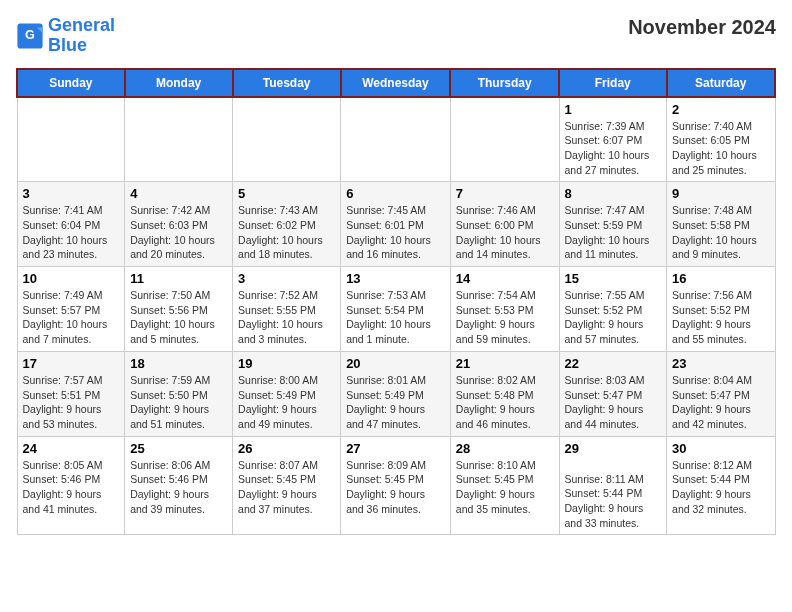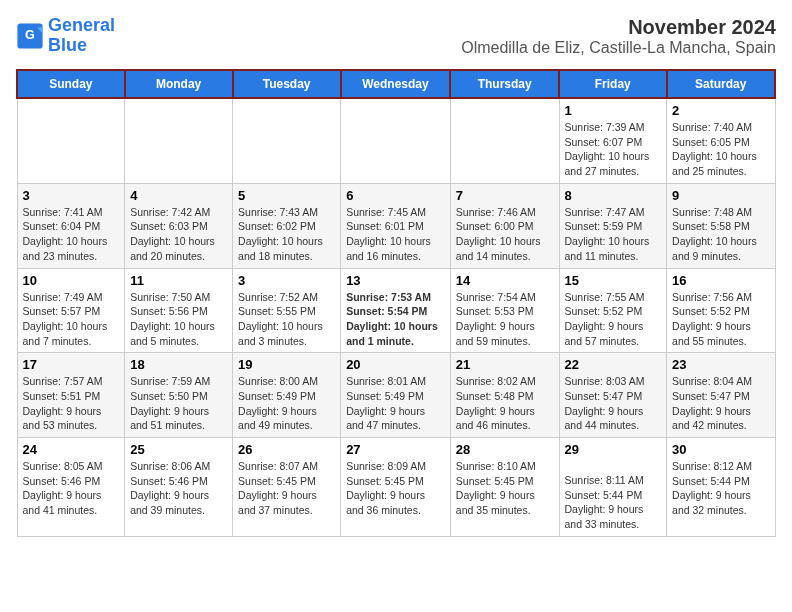--- a/index.html
+++ b/index.html
@@ -100,21 +100,20 @@
       <text x="20" y="24" text-anchor="middle" fill="white" font-size="18" font-weight="bold" font-family="Arial">G</text>
       <polygon points="30,8 38,8 38,16" fill="#5aabff"></polygon>
     </svg>
     <div class="logo-text">
       <div><span>General</span></div>
       <div><span style="color:#2a7ae4">Blue</span></div>
     </div>
   </div>
   <div class="title-section">
     <div class="main-title">November 2024</div>
-    <div class="subtitle">Olmedilla de Eliz, Castille-La Mancha, Spain</div>
   </div>
 </div>
 
 <table>
   <thead>
     <tr id="header-row">
     <th>Sunday</th>
         <th>Monday</th>
         <th>Tuesday</th>
         <th>Wednesday</th>
@@ -201,21 +200,21 @@
 Daylight: 10 hours and 5 minutes.</div>
         </td>
         <td>
           <span class="day-num">3</span>
           <div class="cell-info" style="white-space: pre-line;">Sunrise: 7:52 AM
 Sunset: 5:55 PM
 Daylight: 10 hours and 3 minutes.</div>
         </td>
         <td>
           <span class="day-num">13</span>
-          <div class="cell-info" style="white-space: pre-line; font-weight: bold;">Sunrise: 7:53 AM
+          <div class="cell-info" style="white-space: pre-line;">Sunrise: 7:53 AM
 Sunset: 5:54 PM
 Daylight: 10 hours and 1 minute.</div>
         </td>
         <td>
           <span class="day-num">14</span>
           <div class="cell-info" style="white-space: pre-line;">Sunrise: 7:54 AM
 Sunset: 5:53 PM
 Daylight: 9 hours and 59 minutes.</div>
         </td>
         <td>

